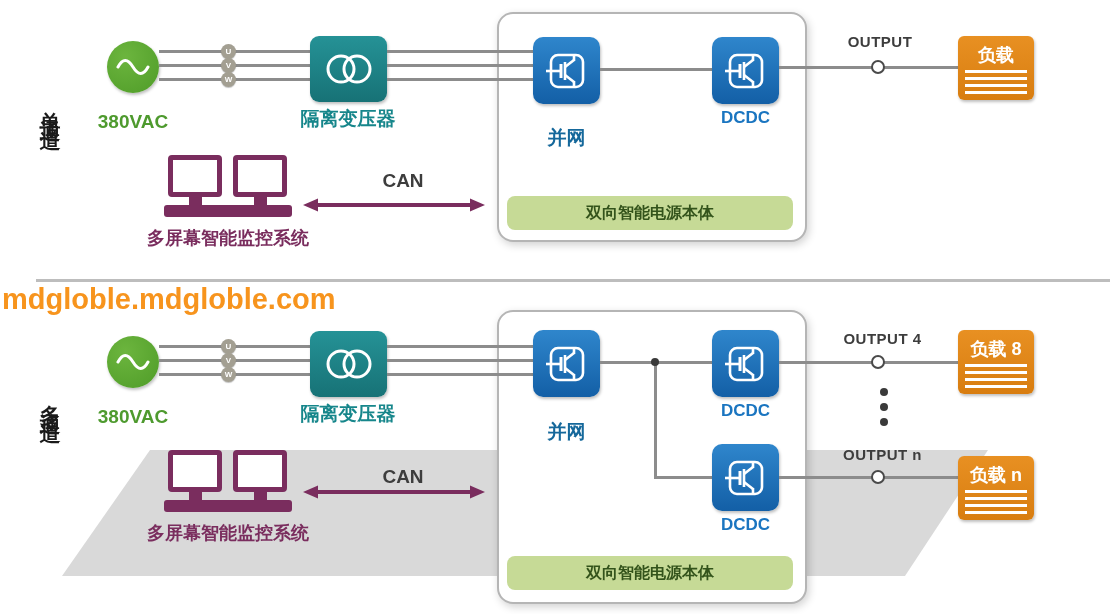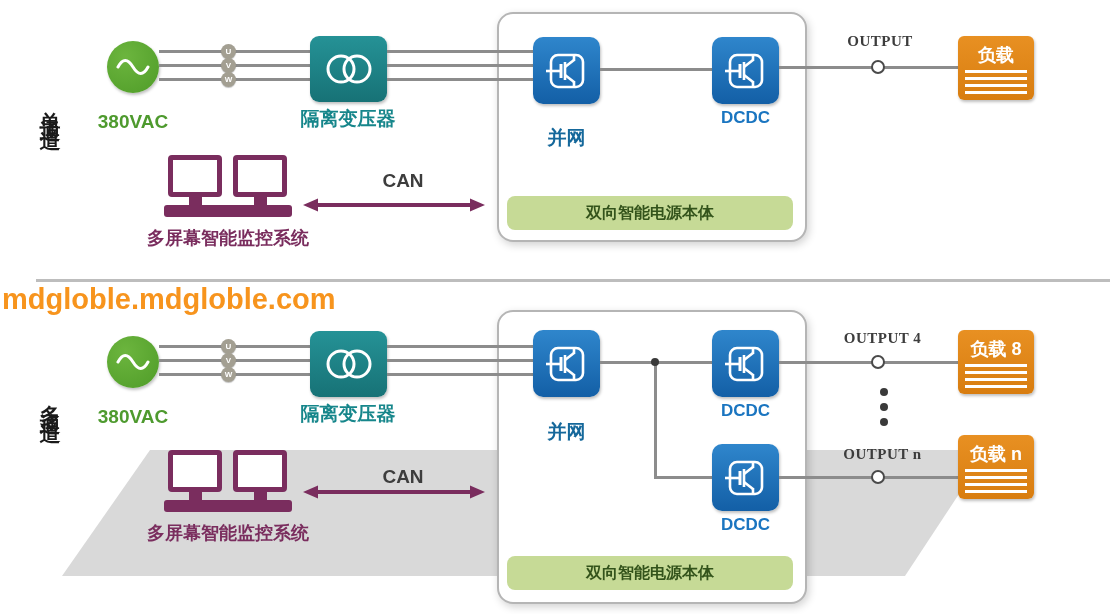--- a/index.html
+++ b/index.html
@@ -32,21 +32,21 @@
                 background:repeating-linear-gradient(to bottom,#fff 0 3px,transparent 3px 7px);}
   .container-box{position:absolute;background:#fff;border:2px solid #b5b5b5;border-radius:16px;
                  box-shadow:2px 3px 8px rgba(0,0,0,.18);}
   .body-bar{position:absolute;background:#c6da96;border-radius:8px;display:flex;
             align-items:center;justify-content:center;color:#33531b;font-weight:bold;font-size:16px;}
   .lbl{position:absolute;text-align:center;font-weight:bold;}
   .lbl-green{color:#4e9a2e;font-size:19px;}
   .lbl-teal{color:#16868b;font-size:19px;}
   .lbl-grid{color:#15689b;font-size:19px;margin-top:18px;}
   .lbl-dcdc{color:#1a75c0;font-size:17px;}
-  .lbl-output{color:#3d3d3d;font-size:15px;letter-spacing:.5px;font-family:Liberation Serif, serif;}
+  .lbl-output{color:#3d3d3d;font-size:15px;letter-spacing:.5px;}
   .lbl-plum{color:#7a2d5e;font-size:18px;}
   .lbl-can{color:#3d3d3d;font-size:19px;}
   .node-circle{position:absolute;width:10px;height:10px;border:2.5px solid #4a4a4a;
                border-radius:50%;background:#fff;}
   .monitor{position:absolute;width:54px;height:42px;border:5px solid #7a2d5e;background:#fff;
            border-radius:4px;box-sizing:border-box;}
   .stand{position:absolute;width:13px;height:10px;background:#7a2d5e;}
   .base-bar{position:absolute;width:128px;height:12px;background:#7a2d5e;border-radius:3px;}
   .dot{position:absolute;width:8px;height:8px;background:#3a3a3a;border-radius:50%;}
   .floor{position:absolute;left:62px;top:450px;width:926px;height:126px;background:#d9d9d9;
@@ -232,21 +232,21 @@
   <div class="load-stripes"></div>
 </div>
 
 <div class="dot" style="left:880px;top:388px;"></div>
 <div class="dot" style="left:880px;top:403px;"></div>
 <div class="dot" style="left:880px;top:418px;"></div>
 
 <div class="wire" style="left:779px;top:476px;width:179px;height:2.5px;"></div>
 <div class="node-circle" style="left:871px;top:470px;"></div>
 <div class="lbl lbl-output" style="left:835px;top:446px;width:95px;">OUTPUT n</div>
-<div class="load-box" style="left:958px;top:435px;">
+<div class="load-box" style="left:958px;top:456px;">
   <span>负载 n</span>
   <div class="load-stripes"></div>
 </div>
 
 <div class="monitor" style="left:168px;top:450px;"></div>
 <div class="monitor" style="left:233px;top:450px;"></div>
 <div class="stand" style="left:189px;top:490px;"></div>
 <div class="stand" style="left:254px;top:490px;"></div>
 <div class="base-bar" style="left:164px;top:500px;"></div>
 <div class="lbl lbl-plum" style="left:132px;top:521px;width:192px;">多屏幕智能监控系统</div>

